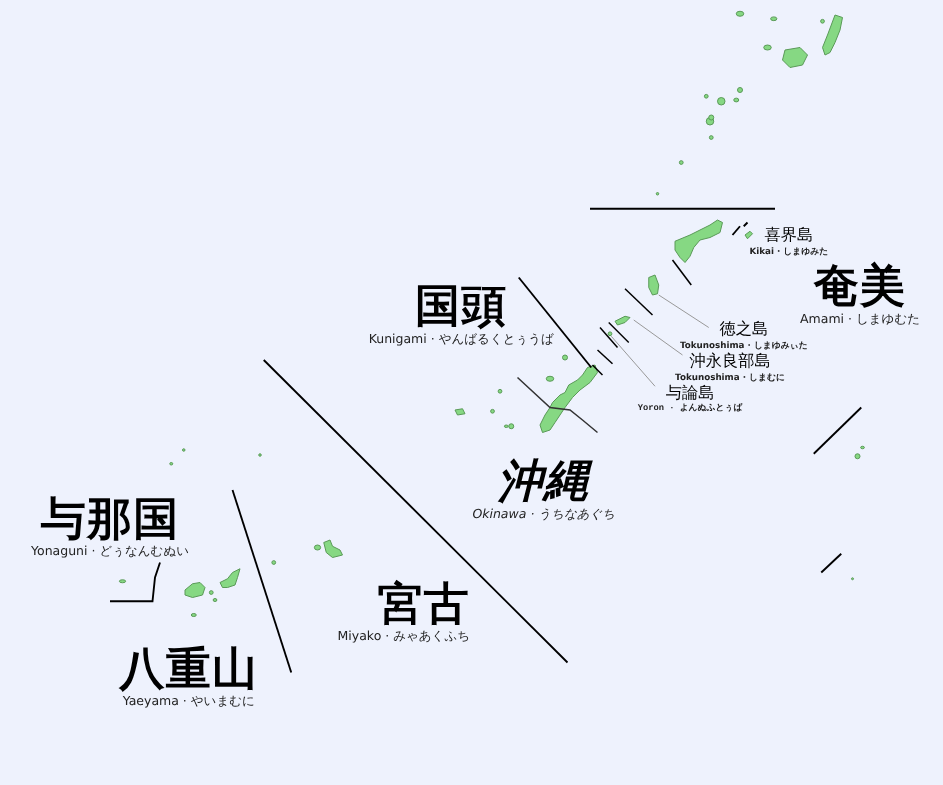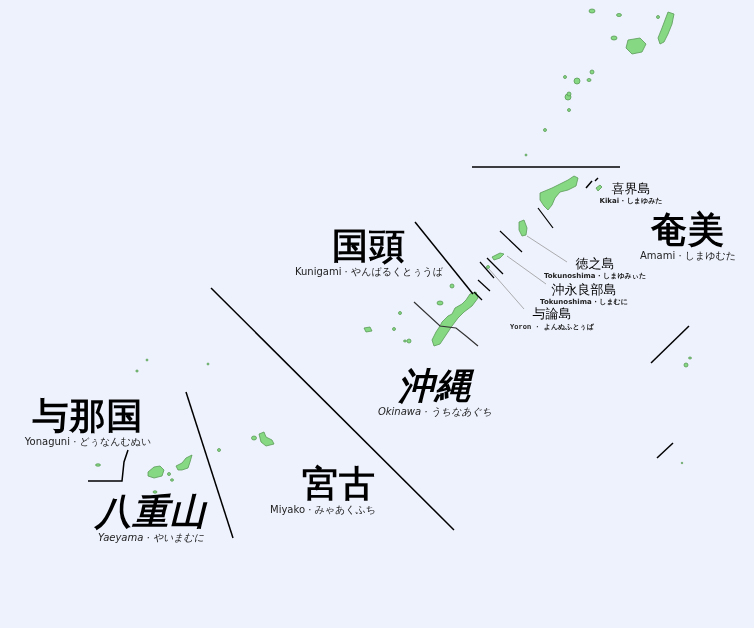--- a/index.html
+++ b/index.html
@@ -159,18 +159,18 @@
   </div>
 </div>
 
 <div class="label" style="left:18px; top:396px; width:140px;">
   <div class="big">与那国</div>
   <div class="sub-big">
     <span>Yonaguni</span><span> · </span><span>どぅなんむぬい</span>
   </div>
 </div>
 
-<div class="label" style="left:86px; top:492px; width:130px;font-style:italic;">
+<div class="label" style="left:86px; top:516px; width:130px;">
   <div class="big">八重山</div>
   <div class="sub-big">
     <span>Yaeyama</span><span> · </span><span>やいまむに</span>
   </div>
 </div>
 
 </body></html>

